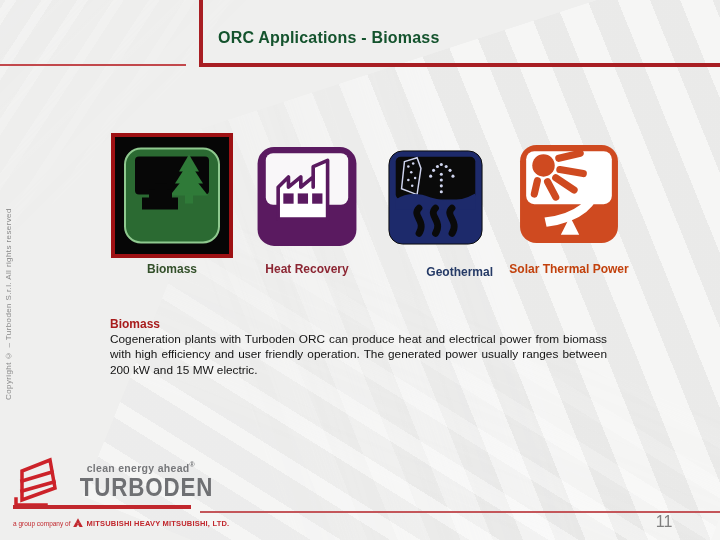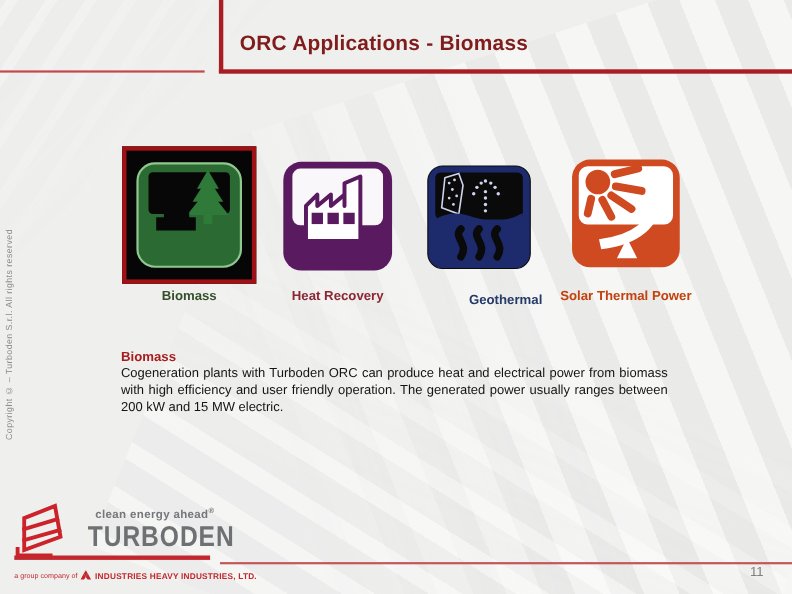--- a/index.html
+++ b/index.html
@@ -33,21 +33,21 @@
     -webkit-mask-image:linear-gradient(to top,#000 40%,transparent 100%);
             mask-image:linear-gradient(to top,#000 40%,transparent 100%);
   }
 
   
   .title-rule-left { position:absolute; left:0; top:64px; width:186px; height:2px; background:#c2484c; }
   .title-vline     { position:absolute; left:199px; top:0; width:4px; height:66px; background:#a81e23; }
   .title-hline     { position:absolute; left:199px; top:63px; width:521px; height:4px; background:#a81e23; }
   .slide-title {
     position:absolute; left:218px; top:29px;
-    font-size:19px; font-weight:bold; color:#7f1d1d; letter-spacing:.2px;
+    font-size:16px; font-weight:bold; color:#14532d; letter-spacing:.2px;
   }
 
   
   .copyright {
     position:absolute; left:4px; top:182px; height:218px;
     writing-mode:vertical-rl; transform:rotate(180deg);
     font-size:8px; color:#8a8a8a; letter-spacing:.4px; white-space:nowrap;
   }
 
   
@@ -83,21 +83,21 @@
   .brand {
     display:inline-block; margin-top:0px;
     font-size:26px; font-weight:bold; line-height:1; letter-spacing:1px;
     transform:scaleX(0.86); transform-origin:right center; white-space:nowrap;
   }
   .brand-underline { position:absolute; left:13px; top:505px; width:178px; height:4px; background:#c1272d; }
   .group-line { position:absolute; left:13px; top:518px; display:flex; align-items:center; gap:3px; color:#c1272d; }
   .group-prefix { font-size:6.5px; }
   .group-company { font-size:7.5px; font-weight:bold; letter-spacing:.2px; }
   .footer-line-right { position:absolute; left:200px; top:511px; width:520px; height:2px; background:#c4565a; }
-  .page-number { position:absolute; left:668px; top:513px; width:40px; text-align:center; font-size:12px; color:#7f7f7f; }
+  .page-number { position:absolute; left:644px; top:513px; width:40px; text-align:center; font-size:16px; color:#7f7f7f; }
 </style>
 </head>
 <body>
 
 <div id="slide">
 
   <div class="bg-layer bg-tl"></div>
   <div class="bg-layer bg-right"></div>
   <div class="bg-layer bg-bottom"></div>
 
@@ -209,19 +209,19 @@
 
   <div class="group-line">
     <span class="group-prefix">a group company of</span>
     <svg width="10" height="10" viewBox="0 0 10 10">
       <g fill="#c1272d">
         <polygon points="5,0.3 6.8,3.4 5,6.5 3.2,3.4"></polygon>
         <polygon points="5,6.5 6.8,3.4 9.8,8.9 6.6,8.9"></polygon>
         <polygon points="5,6.5 3.2,3.4 0.2,8.9 3.4,8.9"></polygon>
       </g>
     </svg>
-    <span class="group-company">INDUSTRIES HEAVY INDUSTRIES, LTD.</span>
+    <span class="group-company">MITSUBISHI HEAVY MITSUBISHI, LTD.</span>
   </div>
 
   <div class="footer-line-right"></div>
   <div class="page-number">11</div>
 
 </div>
 
 </body></html>

